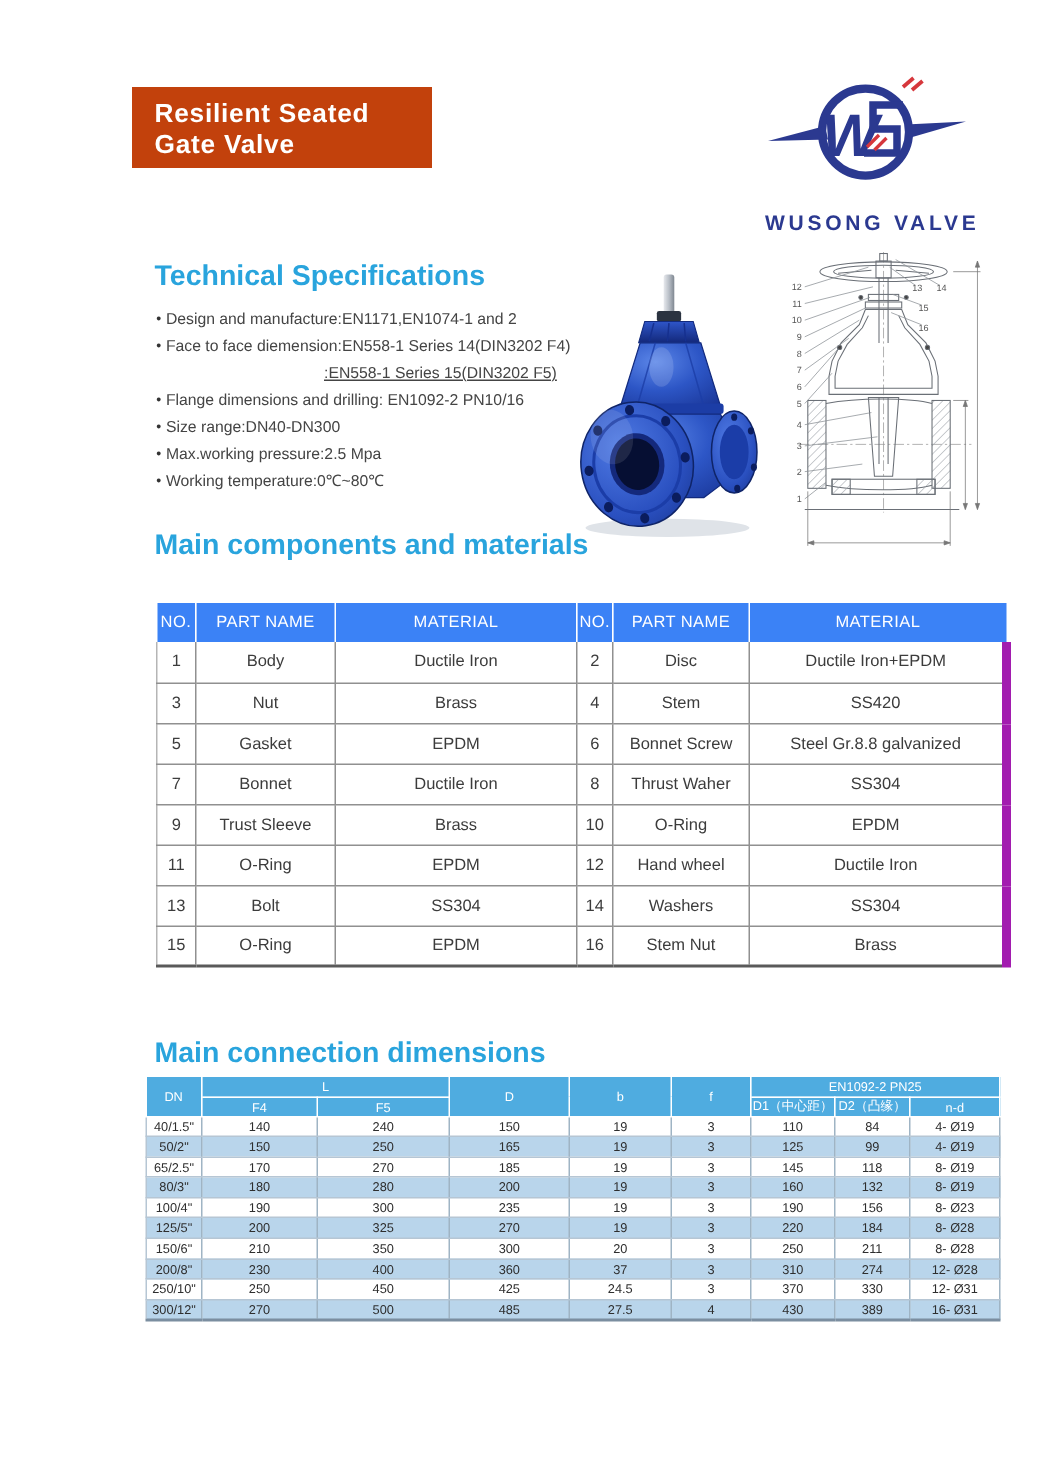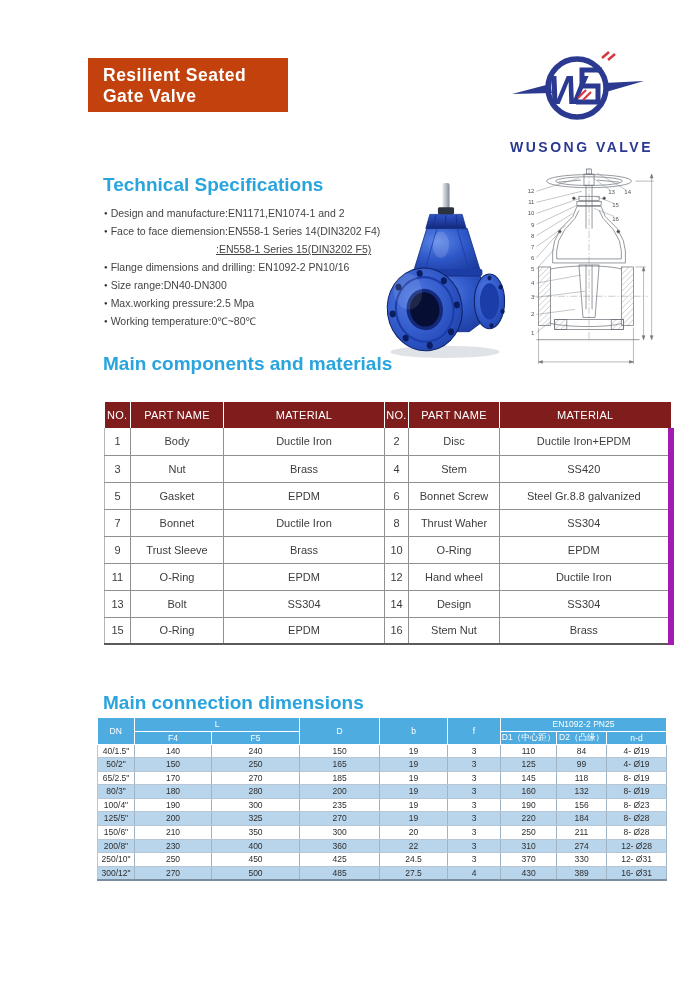--- a/index.html
+++ b/index.html
@@ -39,21 +39,21 @@
   .spec-line.cont { padding-left:112px;text-decoration:underline; }
 
   
   .valve-photo { position:absolute; left:382px; top:180px; }
   .valve-drawing { position:absolute; left:510px; top:168px; }
 
   
   table { border-collapse:collapse; table-layout:fixed; }
   #components-table { position:absolute; left:104px; top:402px; width:566px; font-size:11px; }
   #components-table th {
-    background:#7f1d1d; color:#fff; font-weight:400; height:26px;
+    background:#3b82f6; color:#fff; font-weight:400; height:26px;
     border-right:1px solid #fff; letter-spacing:.3px;
   }
   #components-table th:last-child { border-right:none; }
   #components-table td {
     height:27px; text-align:center; color:#3c3c3c; background:#fff;
     border:1px solid #909090; border-top:none;
   }
   #components-table tr td:first-child { border-left:1px solid #b5b5b5; }
   #components-table tr td:last-child { border-right:6px solid #a21caf; }
   #components-table tbody tr:last-child td { border-bottom:2px solid #5a5a5a; }
@@ -359,21 +359,21 @@
           <td>EPDM</td>
           <td>12</td>
           <td>Hand wheel</td>
           <td>Ductile Iron</td>
         </tr>
         <tr>
           <td>13</td>
           <td>Bolt</td>
           <td>SS304</td>
           <td>14</td>
-          <td>Design</td>
+          <td>Washers</td>
           <td>SS304</td>
         </tr>
         <tr>
           <td>15</td>
           <td>O-Ring</td>
           <td>EPDM</td>
           <td>16</td>
           <td>Stem Nut</td>
           <td>Brass</td>
         </tr>
@@ -486,21 +486,21 @@
           <td>3</td>
           <td>250</td>
           <td>211</td>
           <td>8- Ø28</td>
         </tr>
         <tr class="alt">
           <td>200/8"</td>
           <td>230</td>
           <td>400</td>
           <td>360</td>
-          <td>22</td>
+          <td>37</td>
           <td>3</td>
           <td>310</td>
           <td>274</td>
           <td>12- Ø28</td>
         </tr>
         <tr class="">
           <td>250/10"</td>
           <td>250</td>
           <td>450</td>
           <td>425</td>

